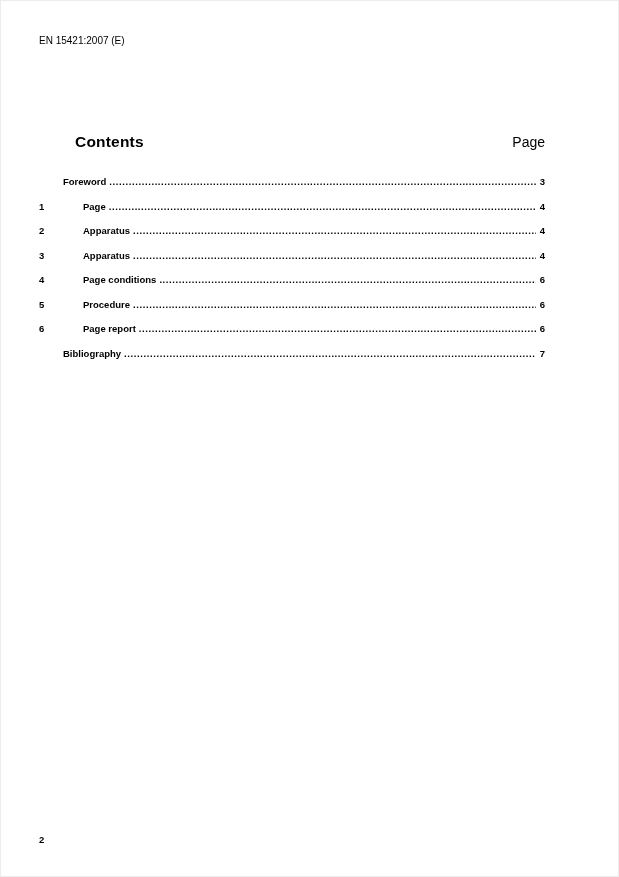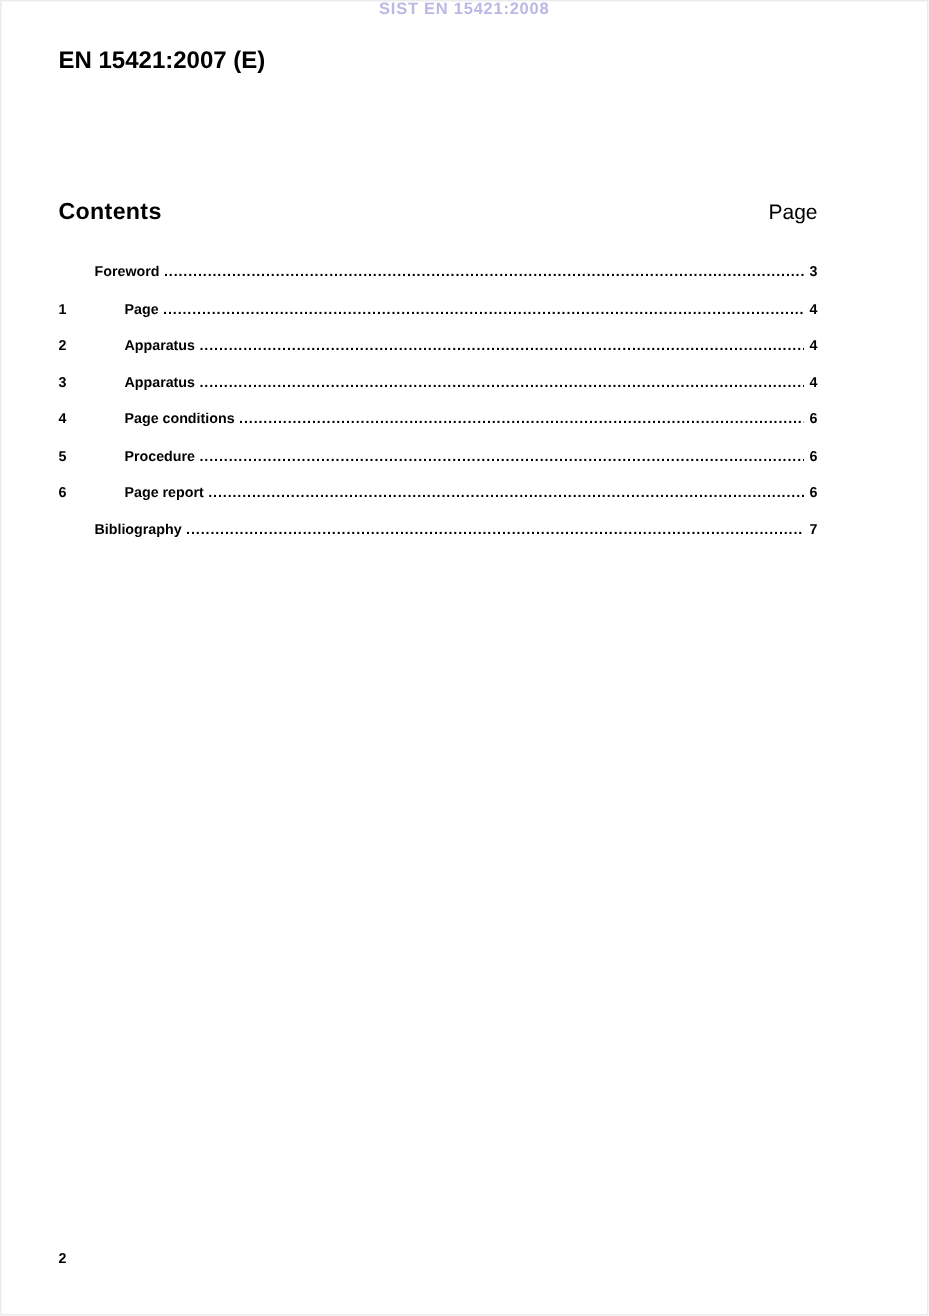--- a/index.html
+++ b/index.html
@@ -27,38 +27,39 @@
     font-size: 11px;
     line-height: 12px;
     font-weight: bold;
     letter-spacing: 0.5px;
     color: #b9b9e3;
   }
   .doc-ref {
     position: absolute;
     left: 38px;
     top: 34px;
-    font-size: 16px;
+    font-size: 10px;
     line-height: 12px;
-    font-weight: bold;
+    font-weight: normal;
   }
   .contents-header {
     position: absolute;
     left: 38px;
     right: 73px;
     top: 132px;
     display: flex;
     justify-content: space-between;
     align-items: baseline;
   }
   .contents-title {
     font-size: 15.5px;
     line-height: 17px;
     font-weight: bold;
     letter-spacing: 0.2px;
+    margin-left: 36px;
   }
   .page-col-label {
     font-size: 14px;
     line-height: 17px;
     font-weight: normal;
   }
   .toc {
     position: absolute;
     left: 38px;
     right: 73px;
@@ -100,21 +101,20 @@
     font-size: 9.5px;
     line-height: 11px;
     font-weight: bold;
   }
 </style>
 </head>
 <body>
 
 <div class="page">
 
-  <div class="watermark">SIST EN 15421:2008</div>
 
   <div class="doc-ref">EN 15421:2007 (E)</div>
 
   <div class="contents-header">
     <span class="contents-title">Contents</span>
     <span class="page-col-label">Page</span>
   </div>
 
   <div class="toc" id="toc-list">
       <div class="toc-row">

